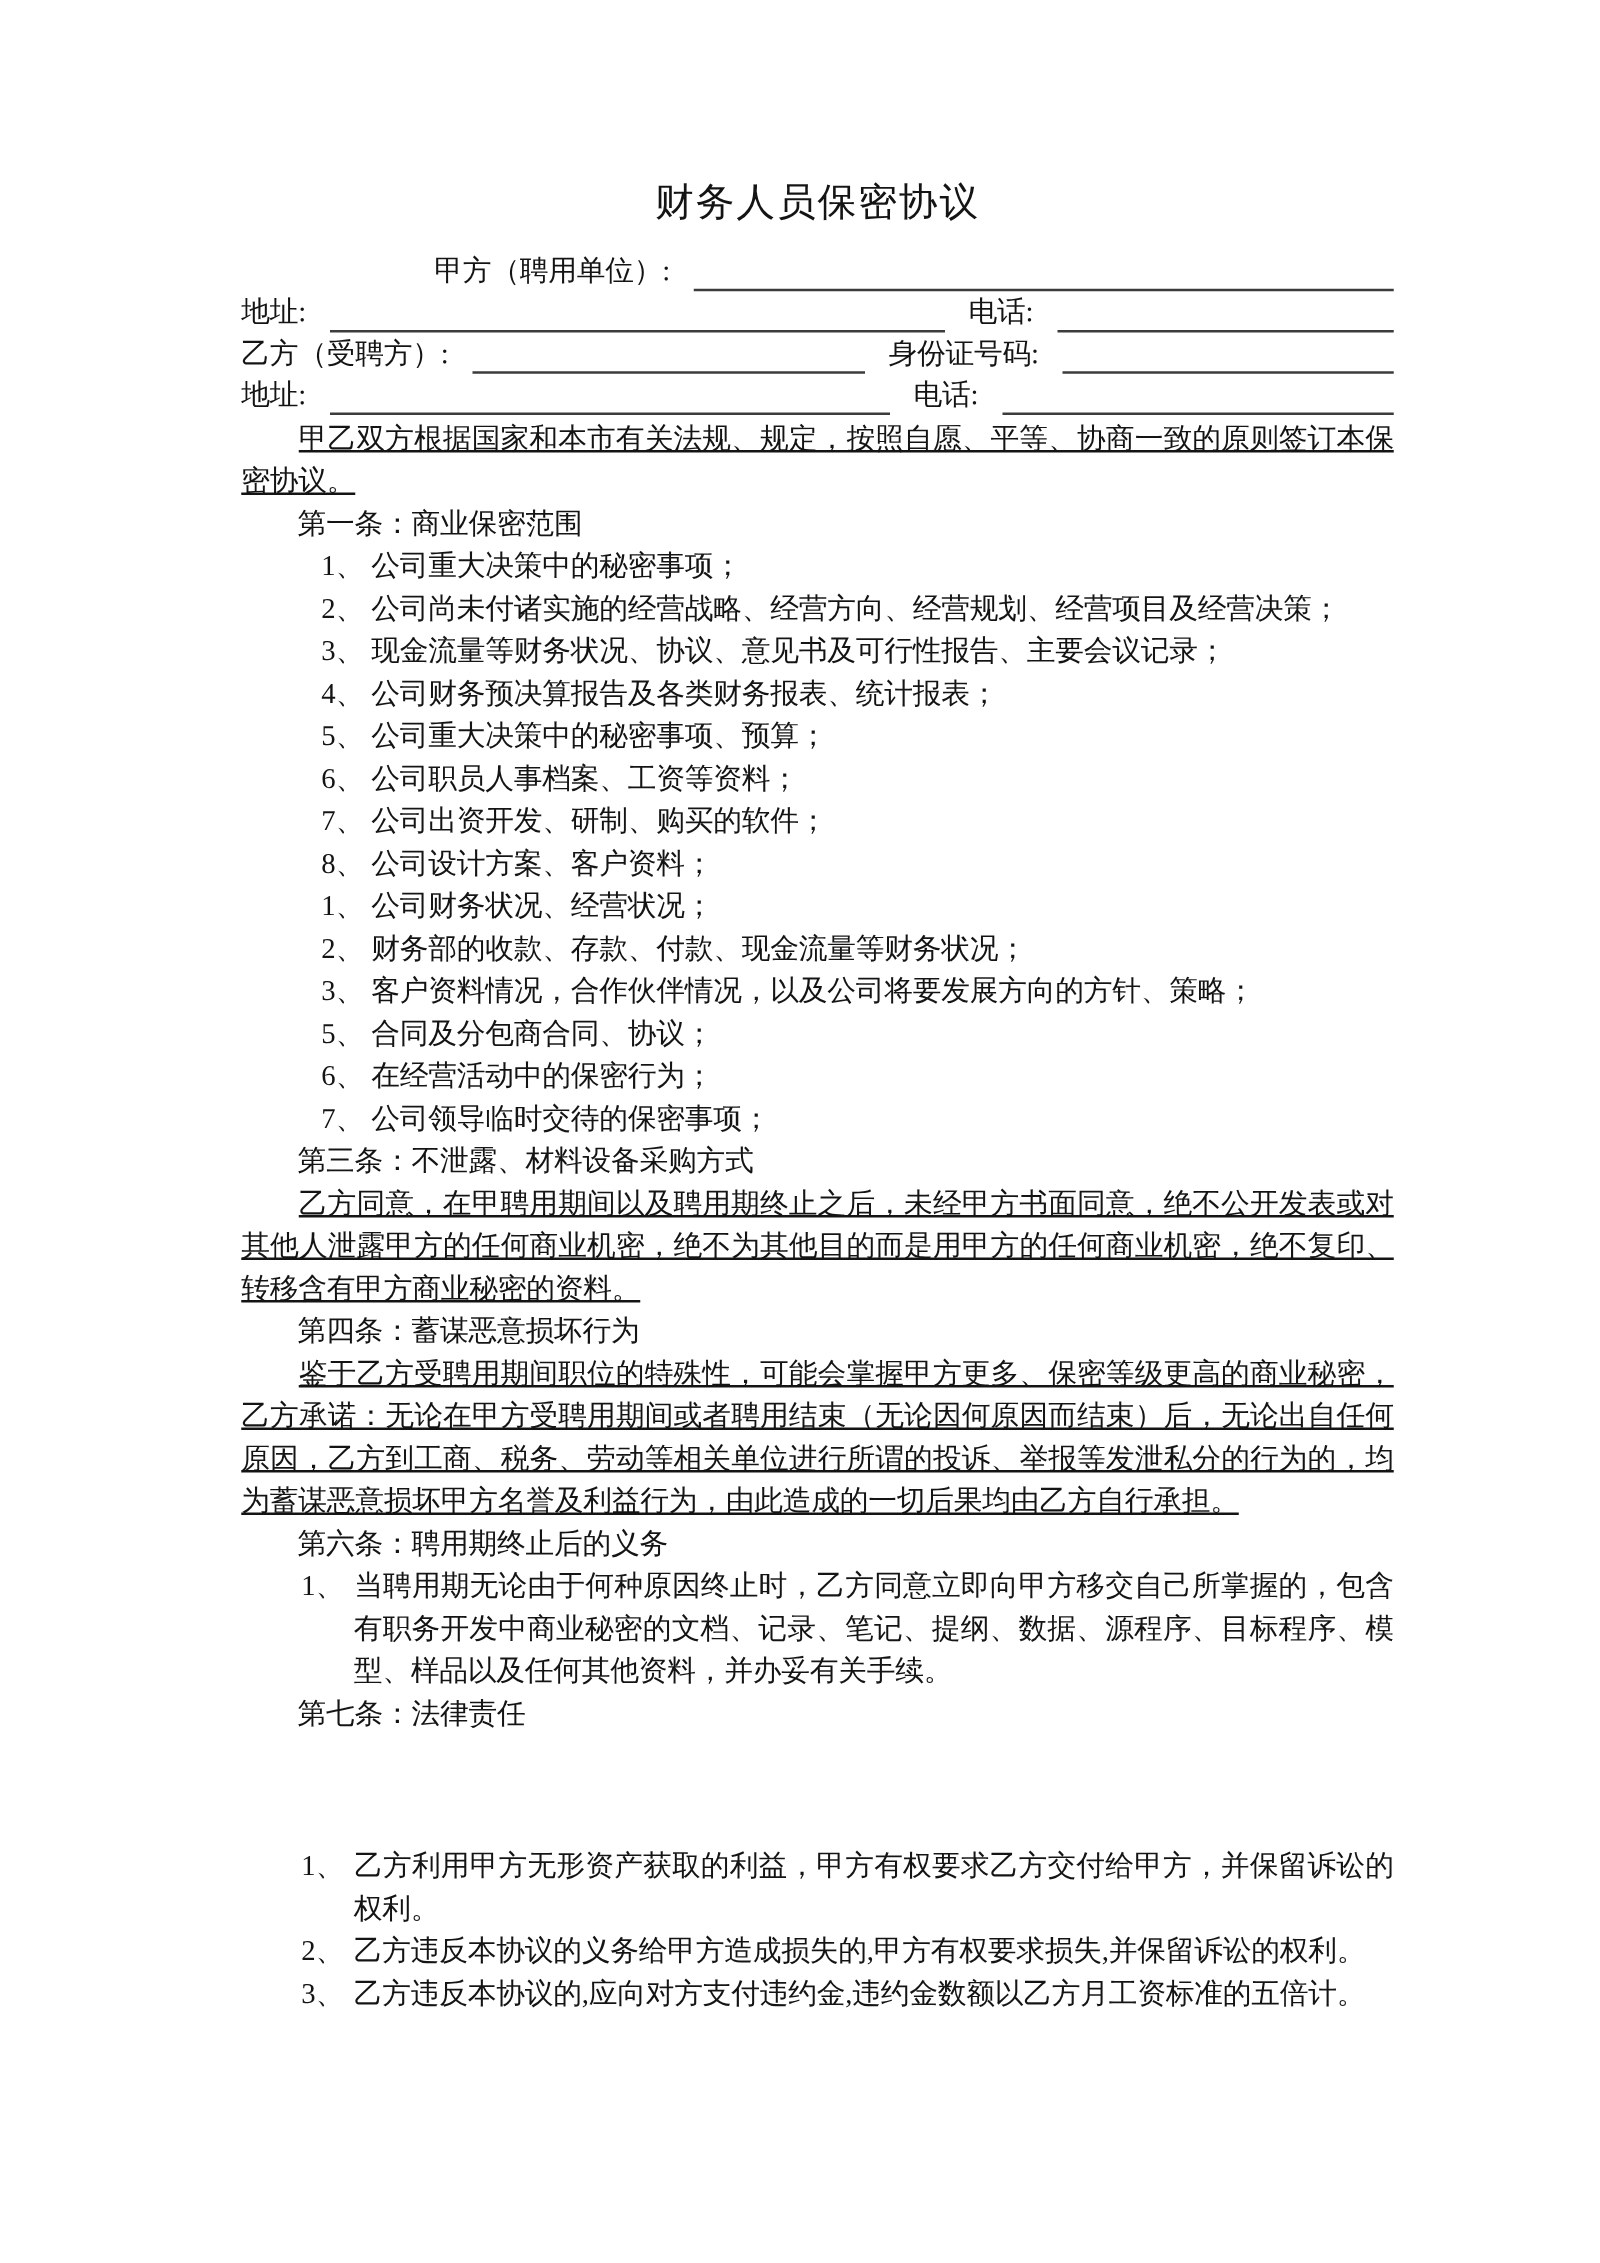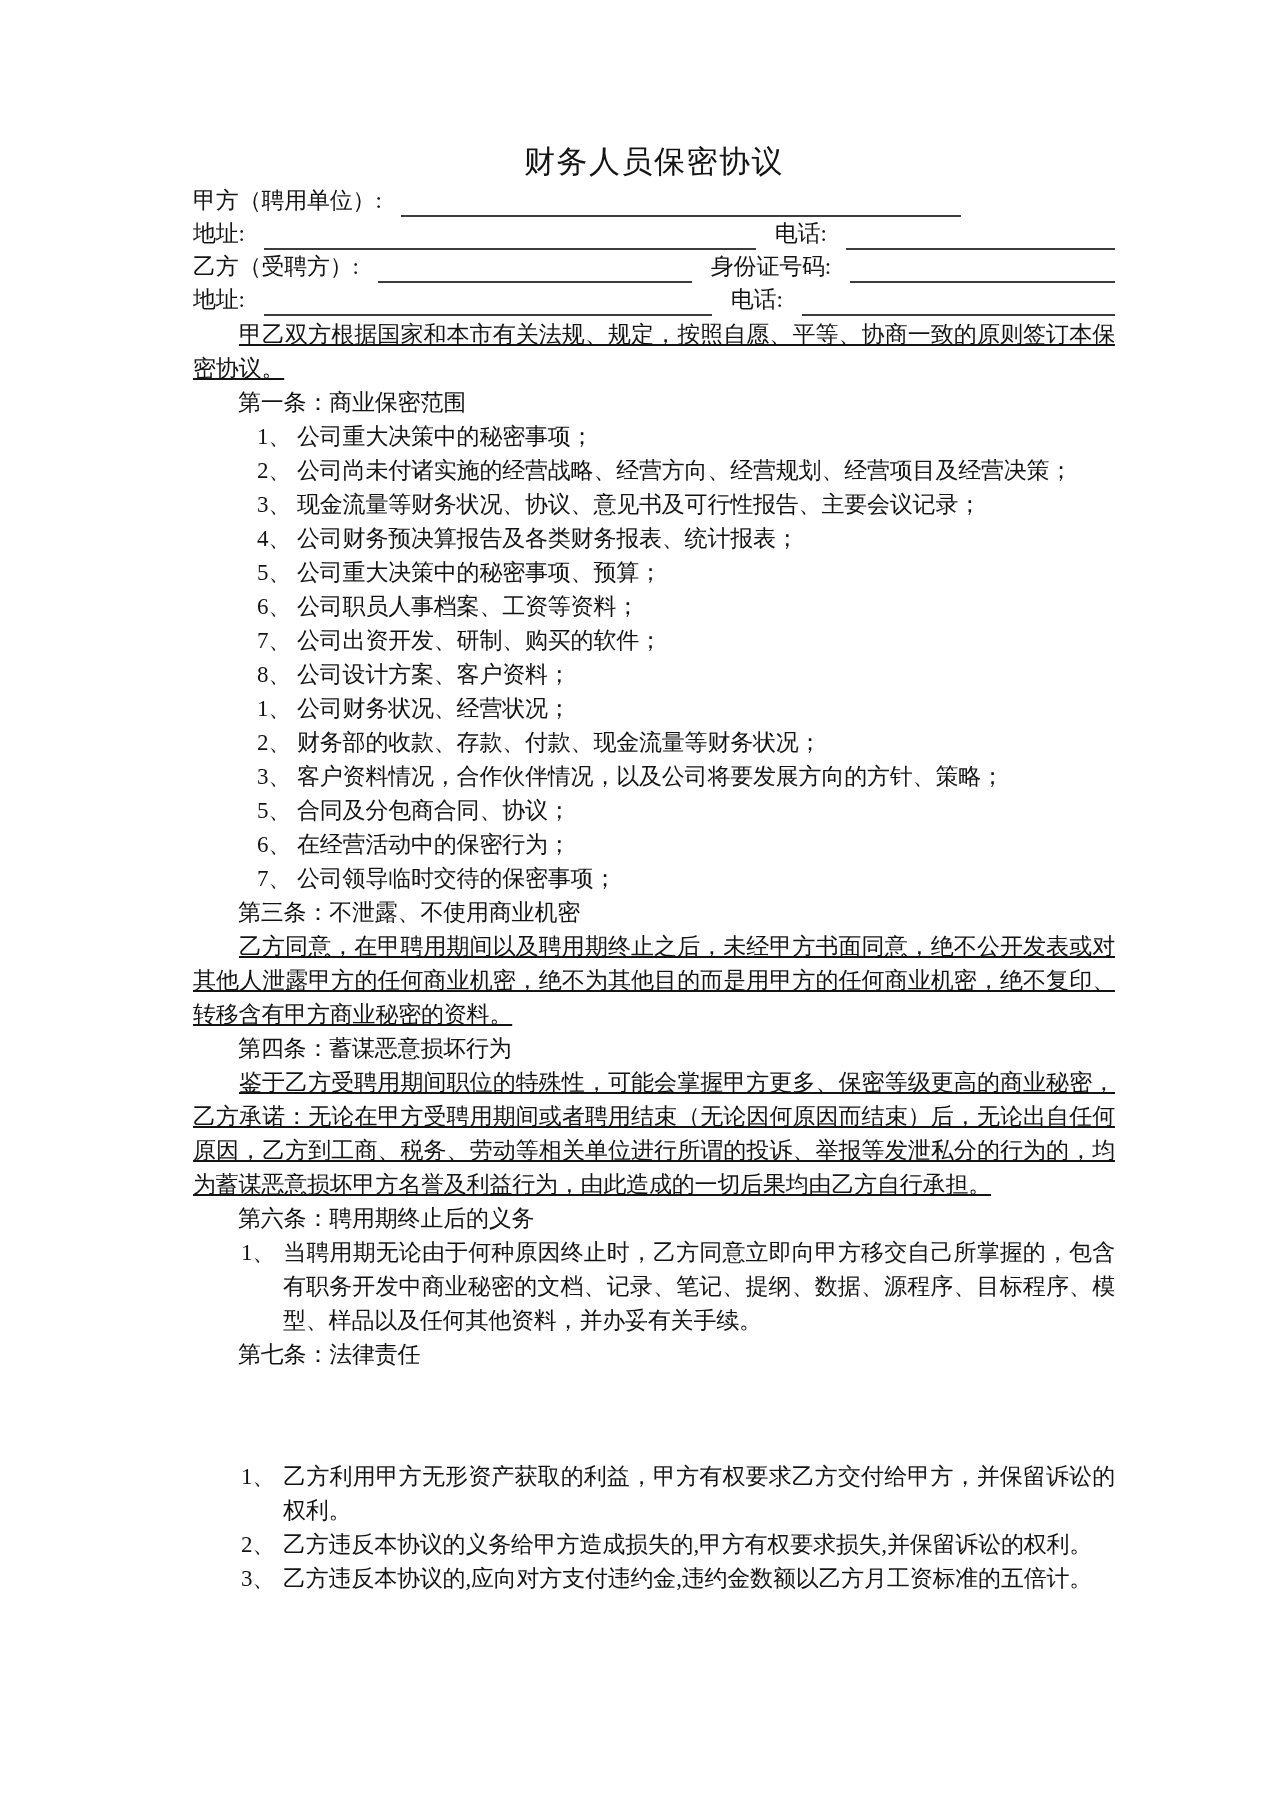--- a/index.html
+++ b/index.html
@@ -3,23 +3,23 @@
 <meta charset="utf-8">
 <style>
   html,body { margin:0; padding:0; background:#888; }
   .page {
     width:1280px; height:1810px; margin:0 auto; background:#ffffff;
     box-sizing:border-box; padding:140px 165px 0 193px;
     font-family:"Liberation Serif","DejaVu Serif",serif;
     color:#141414; font-size:23px; line-height:34px; letter-spacing:-0.2px;
     overflow:hidden;
   }
-  .title { text-align:center; font-size:31px; line-height:44px; margin-bottom:0; letter-spacing:1.5px; }
+  .title { text-align:center; font-size:31px; line-height:44px; margin-bottom:16px; letter-spacing:1.5px; }
   .form-area { margin-bottom:2px; }
-  .form-row { display:flex; align-items:flex-end; height:33px; gap:19px; }
+  .form-row { display:flex; align-items:flex-end; height:33px; gap:19px;justify-content:flex-end; }
   .flabel { line-height:33px; white-space:nowrap; }
   .blank { border-bottom:2px solid #3c3c3c; height:26px; display:inline-block; }
   .blank.grow { flex:1; }
   .para { text-indent:46px; text-align:justify;text-decoration:underline; }
   .heading { margin-left:45px; }
   .item { margin-left:48px; padding-left:42px; text-align:justify; }
   .item .num { display:inline-block; width:42px; margin-left:-42px; }
   .item-deep { margin-left:64px; padding-left:40px; text-align:justify; }
   .item-deep .num { display:inline-block; width:40px; margin-left:-40px; }
   .spacer { height:88px; }
@@ -63,21 +63,21 @@
       <div class="item-deep"><span class="num">5、</span><span>公司重大决策中的秘密事项、预算；</span></div>
       <div class="item-deep"><span class="num">6、</span><span>公司职员人事档案、工资等资料；</span></div>
       <div class="item-deep"><span class="num">7、</span><span>公司出资开发、研制、购买的软件；</span></div>
       <div class="item-deep"><span class="num">8、</span><span>公司设计方案、客户资料；</span></div>
       <div class="item-deep"><span class="num">1、</span><span>公司财务状况、经营状况；</span></div>
       <div class="item-deep"><span class="num">2、</span><span>财务部的收款、存款、付款、现金流量等财务状况；</span></div>
       <div class="item-deep"><span class="num">3、</span><span>客户资料情况，合作伙伴情况，以及公司将要发展方向的方针、策略；</span></div>
       <div class="item-deep"><span class="num">5、</span><span>合同及分包商合同、协议；</span></div>
       <div class="item-deep"><span class="num">6、</span><span>在经营活动中的保密行为；</span></div>
       <div class="item-deep"><span class="num">7、</span><span>公司领导临时交待的保密事项；</span></div>
-      <div class="heading">第三条：不泄露、不使用商业机密</div>
+      <div class="heading">第三条：不泄露、材料设备采购方式</div>
       <div class="para">乙方同意，在甲聘用期间以及聘用期终止之后，未经甲方书面同意，绝不公开发表或对其他人泄露甲方的任何商业机密，绝不为其他目的而是用甲方的任何商业机密，绝不复印、转移含有甲方商业秘密的资料。</div>
       <div class="heading">第四条：蓄谋恶意损坏行为</div>
       <div class="para">鉴于乙方受聘用期间职位的特殊性，可能会掌握甲方更多、保密等级更高的商业秘密，乙方承诺：无论在甲方受聘用期间或者聘用结束（无论因何原因而结束）后，无论出自任何原因，乙方到工商、税务、劳动等相关单位进行所谓的投诉、举报等发泄私分的行为的，均为蓄谋恶意损坏甲方名誉及利益行为，由此造成的一切后果均由乙方自行承担。</div>
       <div class="heading">第六条：聘用期终止后的义务</div>
       <div class="item"><span class="num">1、</span><span>当聘用期无论由于何种原因终止时，乙方同意立即向甲方移交自己所掌握的，包含有职务开发中商业秘密的文档、记录、笔记、提纲、数据、源程序、目标程序、模型、样品以及任何其他资料，并办妥有关手续。</span></div>
       <div class="heading">第七条：法律责任</div>
       <div class="spacer"></div>
       <div class="item"><span class="num">1、</span><span>乙方利用甲方无形资产获取的利益，甲方有权要求乙方交付给甲方，并保留诉讼的权利。</span></div>
       <div class="item"><span class="num">2、</span><span>乙方违反本协议的义务给甲方造成损失的,甲方有权要求损失,并保留诉讼的权利。</span></div>
       <div class="item"><span class="num">3、</span><span>乙方违反本协议的,应向对方支付违约金,违约金数额以乙方月工资标准的五倍计。</span></div>

